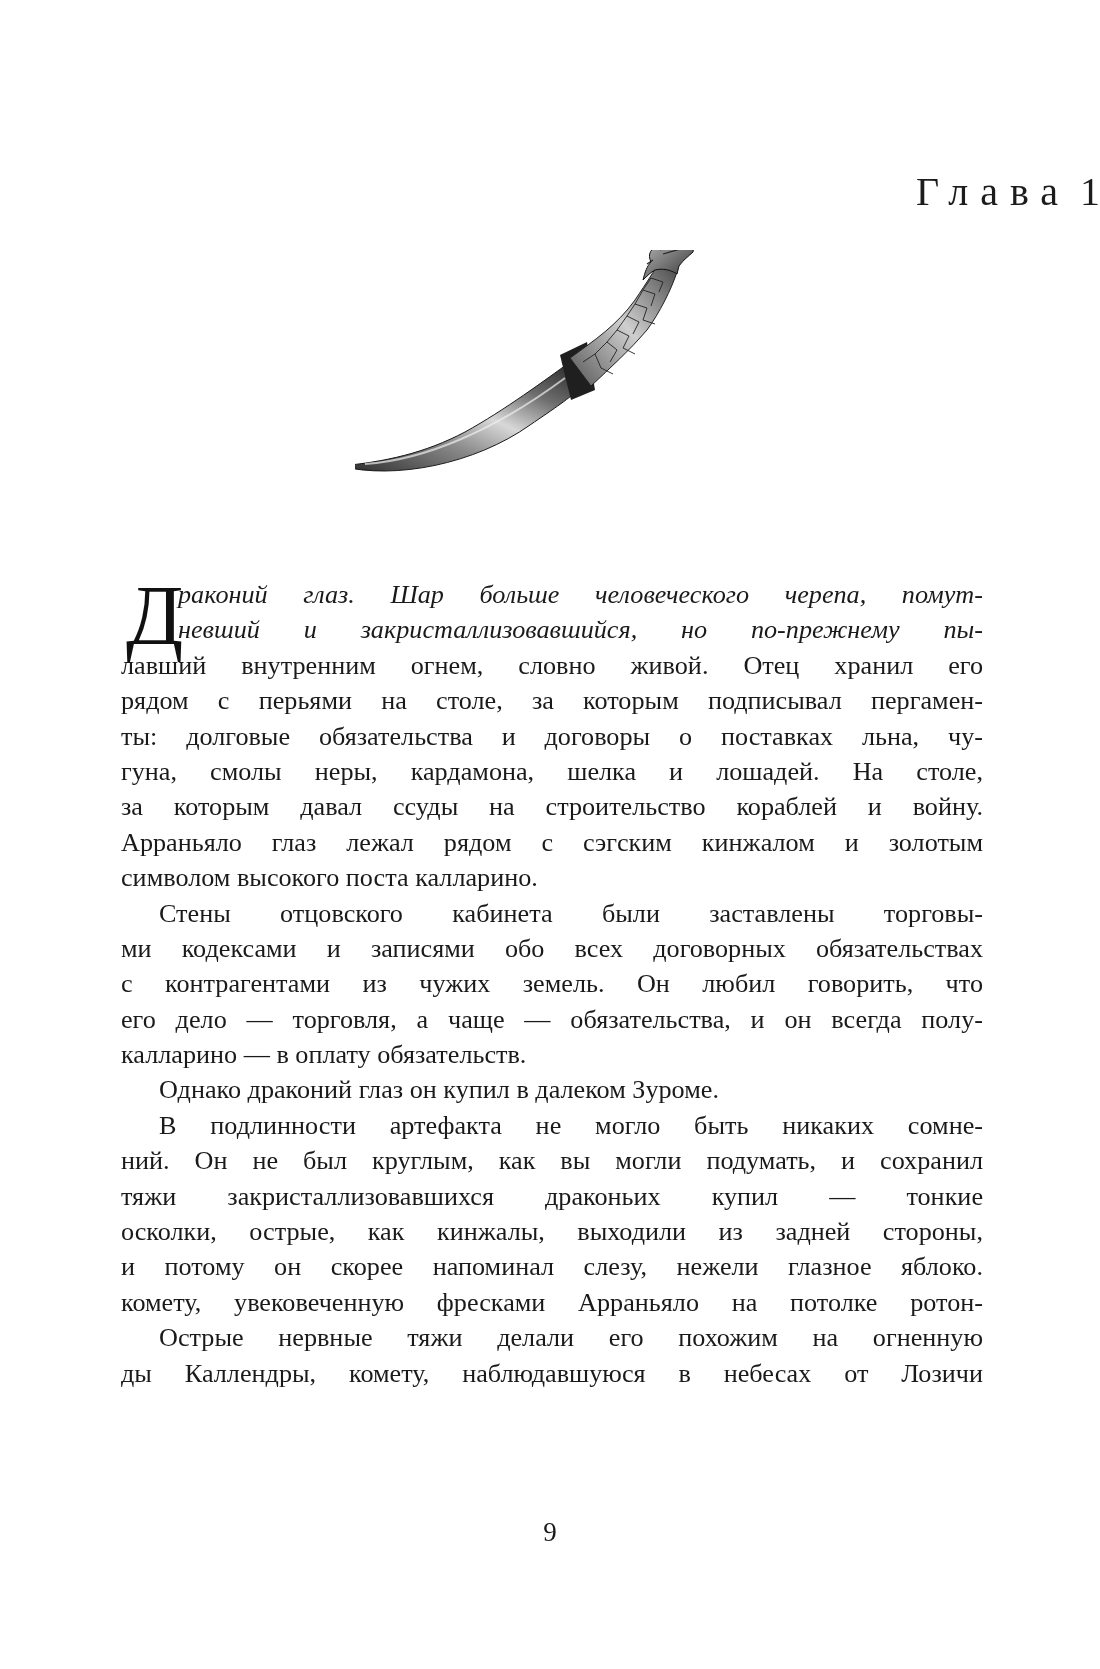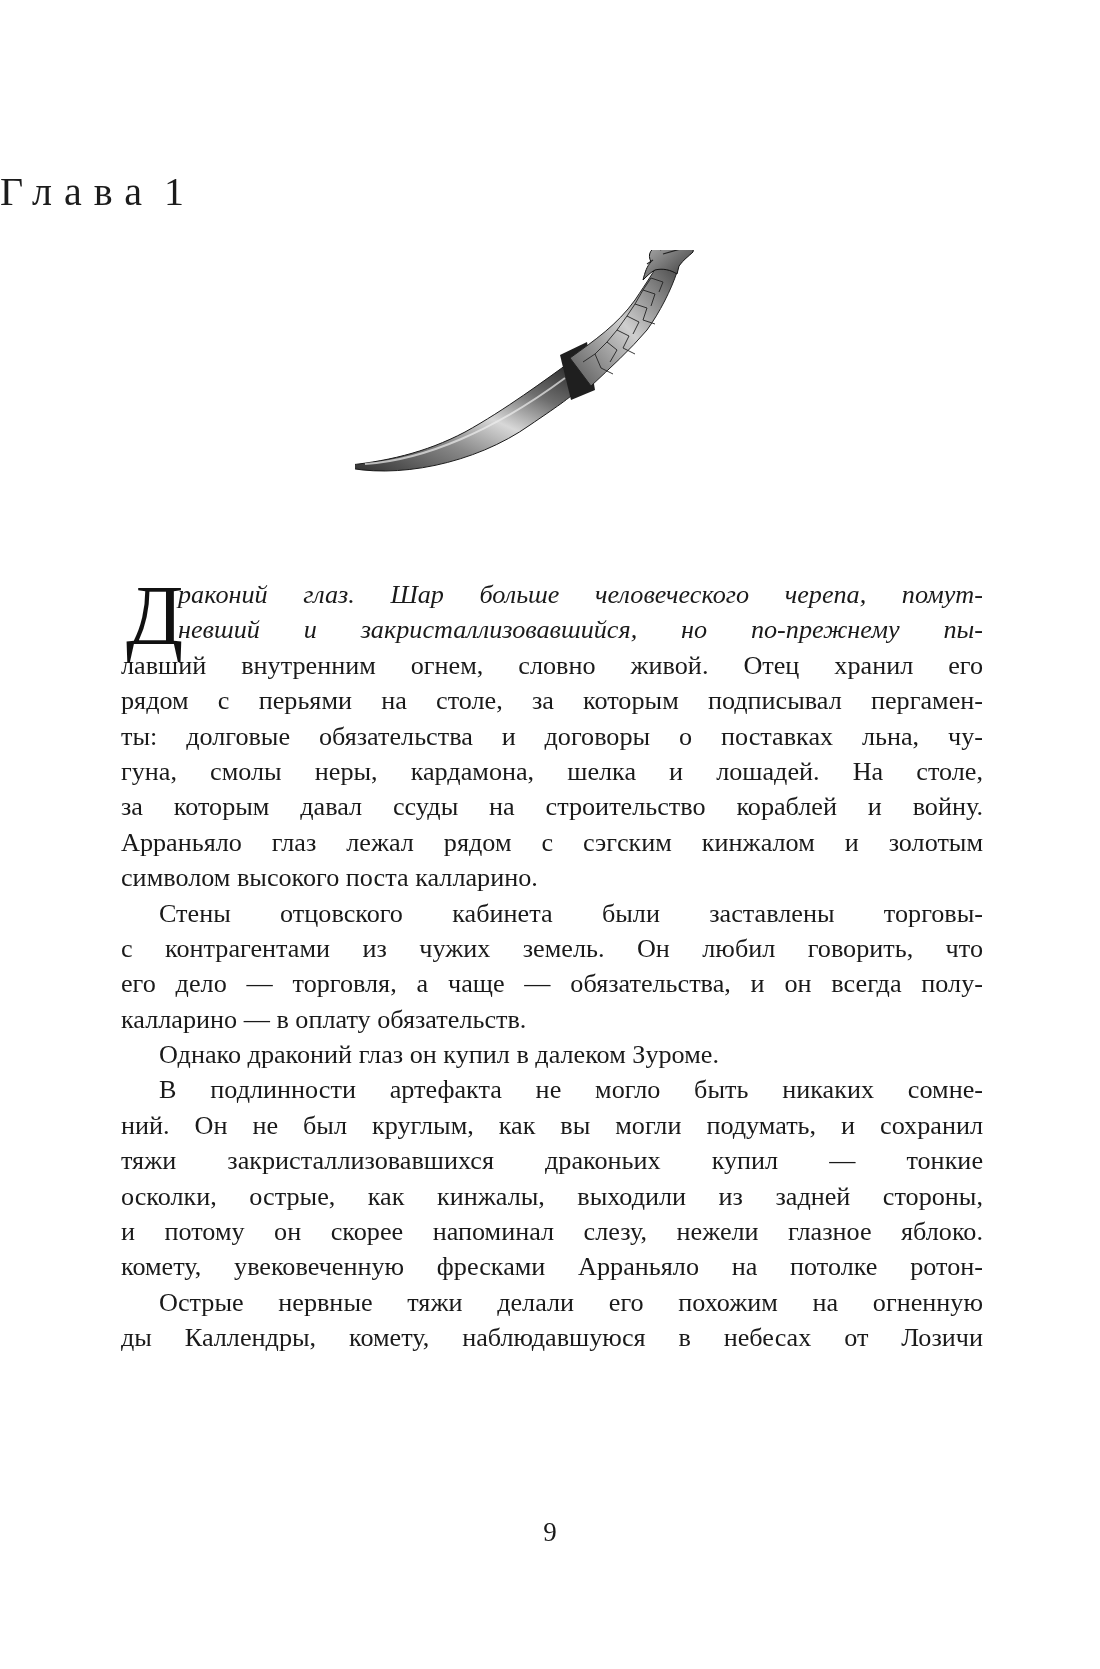--- a/index.html
+++ b/index.html
@@ -13,21 +13,21 @@
     position: relative;
     overflow: hidden;
     font-family: "Liberation Serif", "DejaVu Serif", serif;
     color: #1a1a1a;
   }
   .chapter-title {
     position: absolute;
     top: 168px;
     left: 0;
     width: 1100px;
-    text-align: left;
+    text-align: right;
     font-size: 40px;
     letter-spacing: 12px;
     font-weight: normal;
     color: #1c1c1c;
     margin: 0;
   }
   .chapter-title .num {
     letter-spacing: 0;
     margin-left: 10px;
   }
@@ -140,20 +140,21 @@
   <span class="line dropline">раконий глаз. Шар больше человеческого черепа, помут-</span>
   <span class="line dropline">невший и закристаллизовавшийся, но по-прежнему пы-</span>
   <span class="line">лавший внутренним огнем, словно живой. Отец хранил его</span>
   <span class="line">рядом с перьями на столе, за которым подписывал пергамен-</span>
   <span class="line">ты: долговые обязательства и договоры о поставках льна, чу-</span>
   <span class="line">гуна, смолы неры, кардамона, шелка и лошадей. На столе,</span>
   <span class="line">за которым давал ссуды на строительство кораблей и войну.</span>
   <span class="line">Арраньяло глаз лежал рядом с сэгским кинжалом и золотым</span>
   <span class="line last">символом высокого поста калларино.</span>
   <span class="line indent">Стены отцовского кабинета были заставлены торговы-</span>
+  <span class="line">ми кодексами и записями обо всех договорных обязательствах</span>
   <span class="line">с контрагентами из чужих земель. Он любил говорить, что</span>
   <span class="line">его дело — торговля, а чаще — обязательства, и он всегда полу-</span>
   <span class="line last">калларино — в оплату обязательств.</span>
   <span class="line indent last">Однако драконий глаз он купил в далеком Зуроме.</span>
   <span class="line indent">В подлинности артефакта не могло быть никаких сомне-</span>
   <span class="line">ний. Он не был круглым, как вы могли подумать, и сохранил</span>
   <span class="line">тяжи закристаллизовавшихся драконьих купил — тонкие</span>
   <span class="line">осколки, острые, как кинжалы, выходили из задней стороны,</span>
   <span class="line">и потому он скорее напоминал слезу, нежели глазное яблоко.</span>
   <span class="line">комету, увековеченную фресками Арраньяло на потолке ротон-</span>

